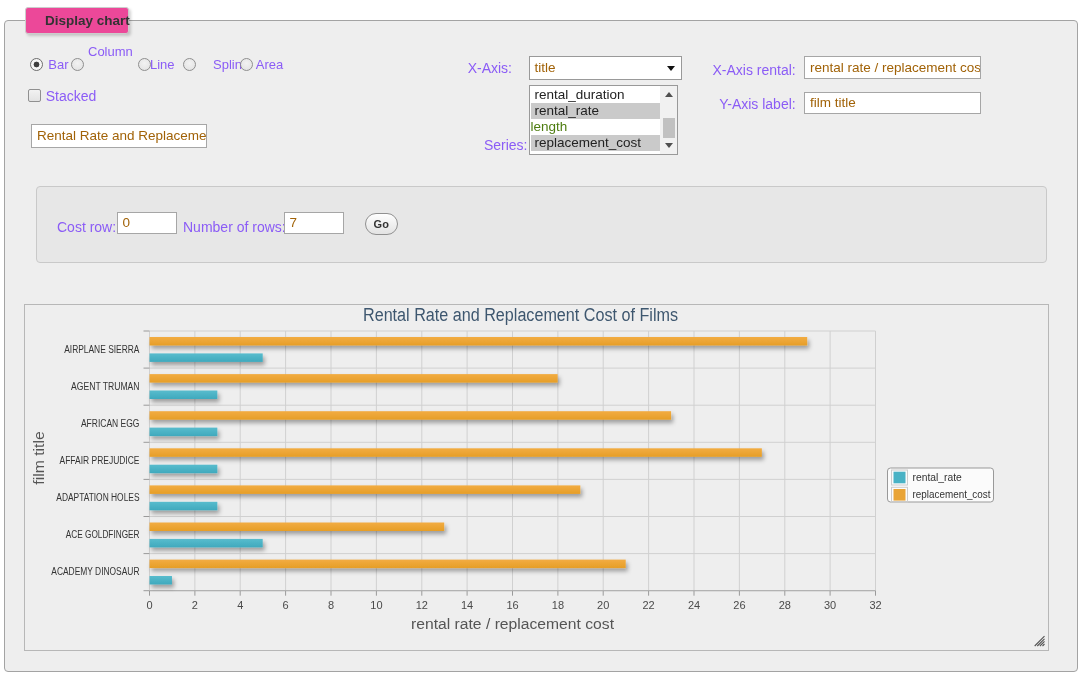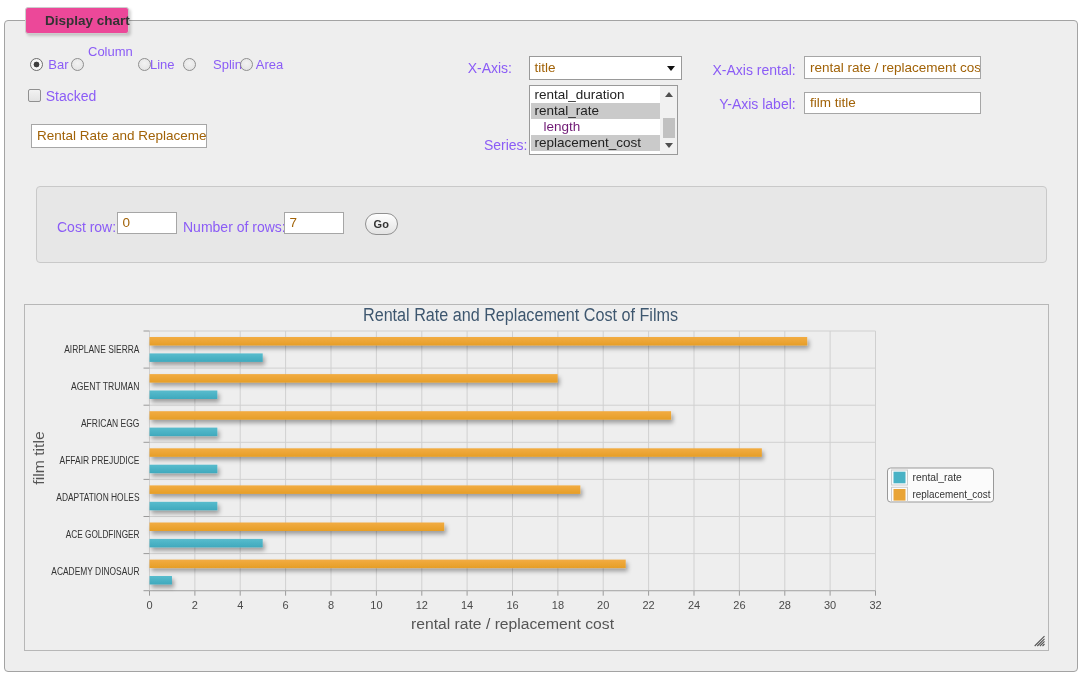--- a/index.html
+++ b/index.html
@@ -35,21 +35,21 @@
 <div class="inp" style="left:31px; top:124px; width:176px; height:24px; line-height:22px;">Rental Rate and Replacement Cost</div>
 
 <div class="lbl" style="right:569px; top:61.3px;">X-Axis:</div>
 <div class="inp" style="left:528.5px; top:56px; width:153.5px; height:24px; line-height:22px; border-color:#999;">title</div>
 <div class="abs" style="left:667px; top:66px; width:0; height:0; border-left:4.5px solid transparent; border-right:4.5px solid transparent; border-top:5px solid #111;"></div>
 
 <div class="lbl" style="right:553.5px; top:138.3px;">Series:</div>
 <div class="abs" style="left:528.5px; top:85px; width:149.5px; height:70px; background:#fff; border:1px solid #999; overflow:hidden;">
   <div style="position:absolute; left:1px; top:1px; width:128px; height:16px; font-size:13.5px; line-height:16px; color:#222; padding-left:4px; white-space:nowrap;">rental_duration</div>
   <div style="position:absolute; left:1px; top:17px; width:130px; height:16px; background:#cacaca; font-size:13.5px; line-height:16px; color:#222; padding-left:4px; white-space:nowrap;">rental_rate</div>
-  <div style="position:absolute; left:1px; top:33px; width:128px; height:16px; font-size:13.5px; line-height:16px; color:#701a75; padding-left:13px; white-space:nowrap;">length</div>
+  <div style="position:absolute; left:1px; top:33px; width:128px; height:16px; font-size:13.5px; line-height:16px; color:#4d7c0f; padding-left:0; white-space:nowrap;">length</div>
   <div style="position:absolute; left:1px; top:49px; width:130px; height:16px; background:#cacaca; font-size:13.5px; line-height:16px; color:#222; padding-left:4px; white-space:nowrap;">replacement_cost</div>
 
   <div style="position:absolute; right:0; top:0; width:17px; height:68px; background:#f1f1f1;"></div>
   <div style="position:absolute; right:4px; top:6px; width:0; height:0; border-left:4.5px solid transparent; border-right:4.5px solid transparent; border-bottom:5px solid #505050;"></div>
   <div style="position:absolute; right:4px; bottom:6px; width:0; height:0; border-left:4.5px solid transparent; border-right:4.5px solid transparent; border-top:5px solid #505050;"></div>
   <div style="position:absolute; right:2.5px; top:32px; width:12px; height:19.5px; background:#c1c1c1;"></div>
 </div>
 
 <div class="lbl" style="right:285.3px; top:62.6px;">X-Axis rental:</div>
 <div class="inp" style="left:804px; top:55.5px; width:177px; height:23px; line-height:21px;">rental rate / replacement cost</div>

